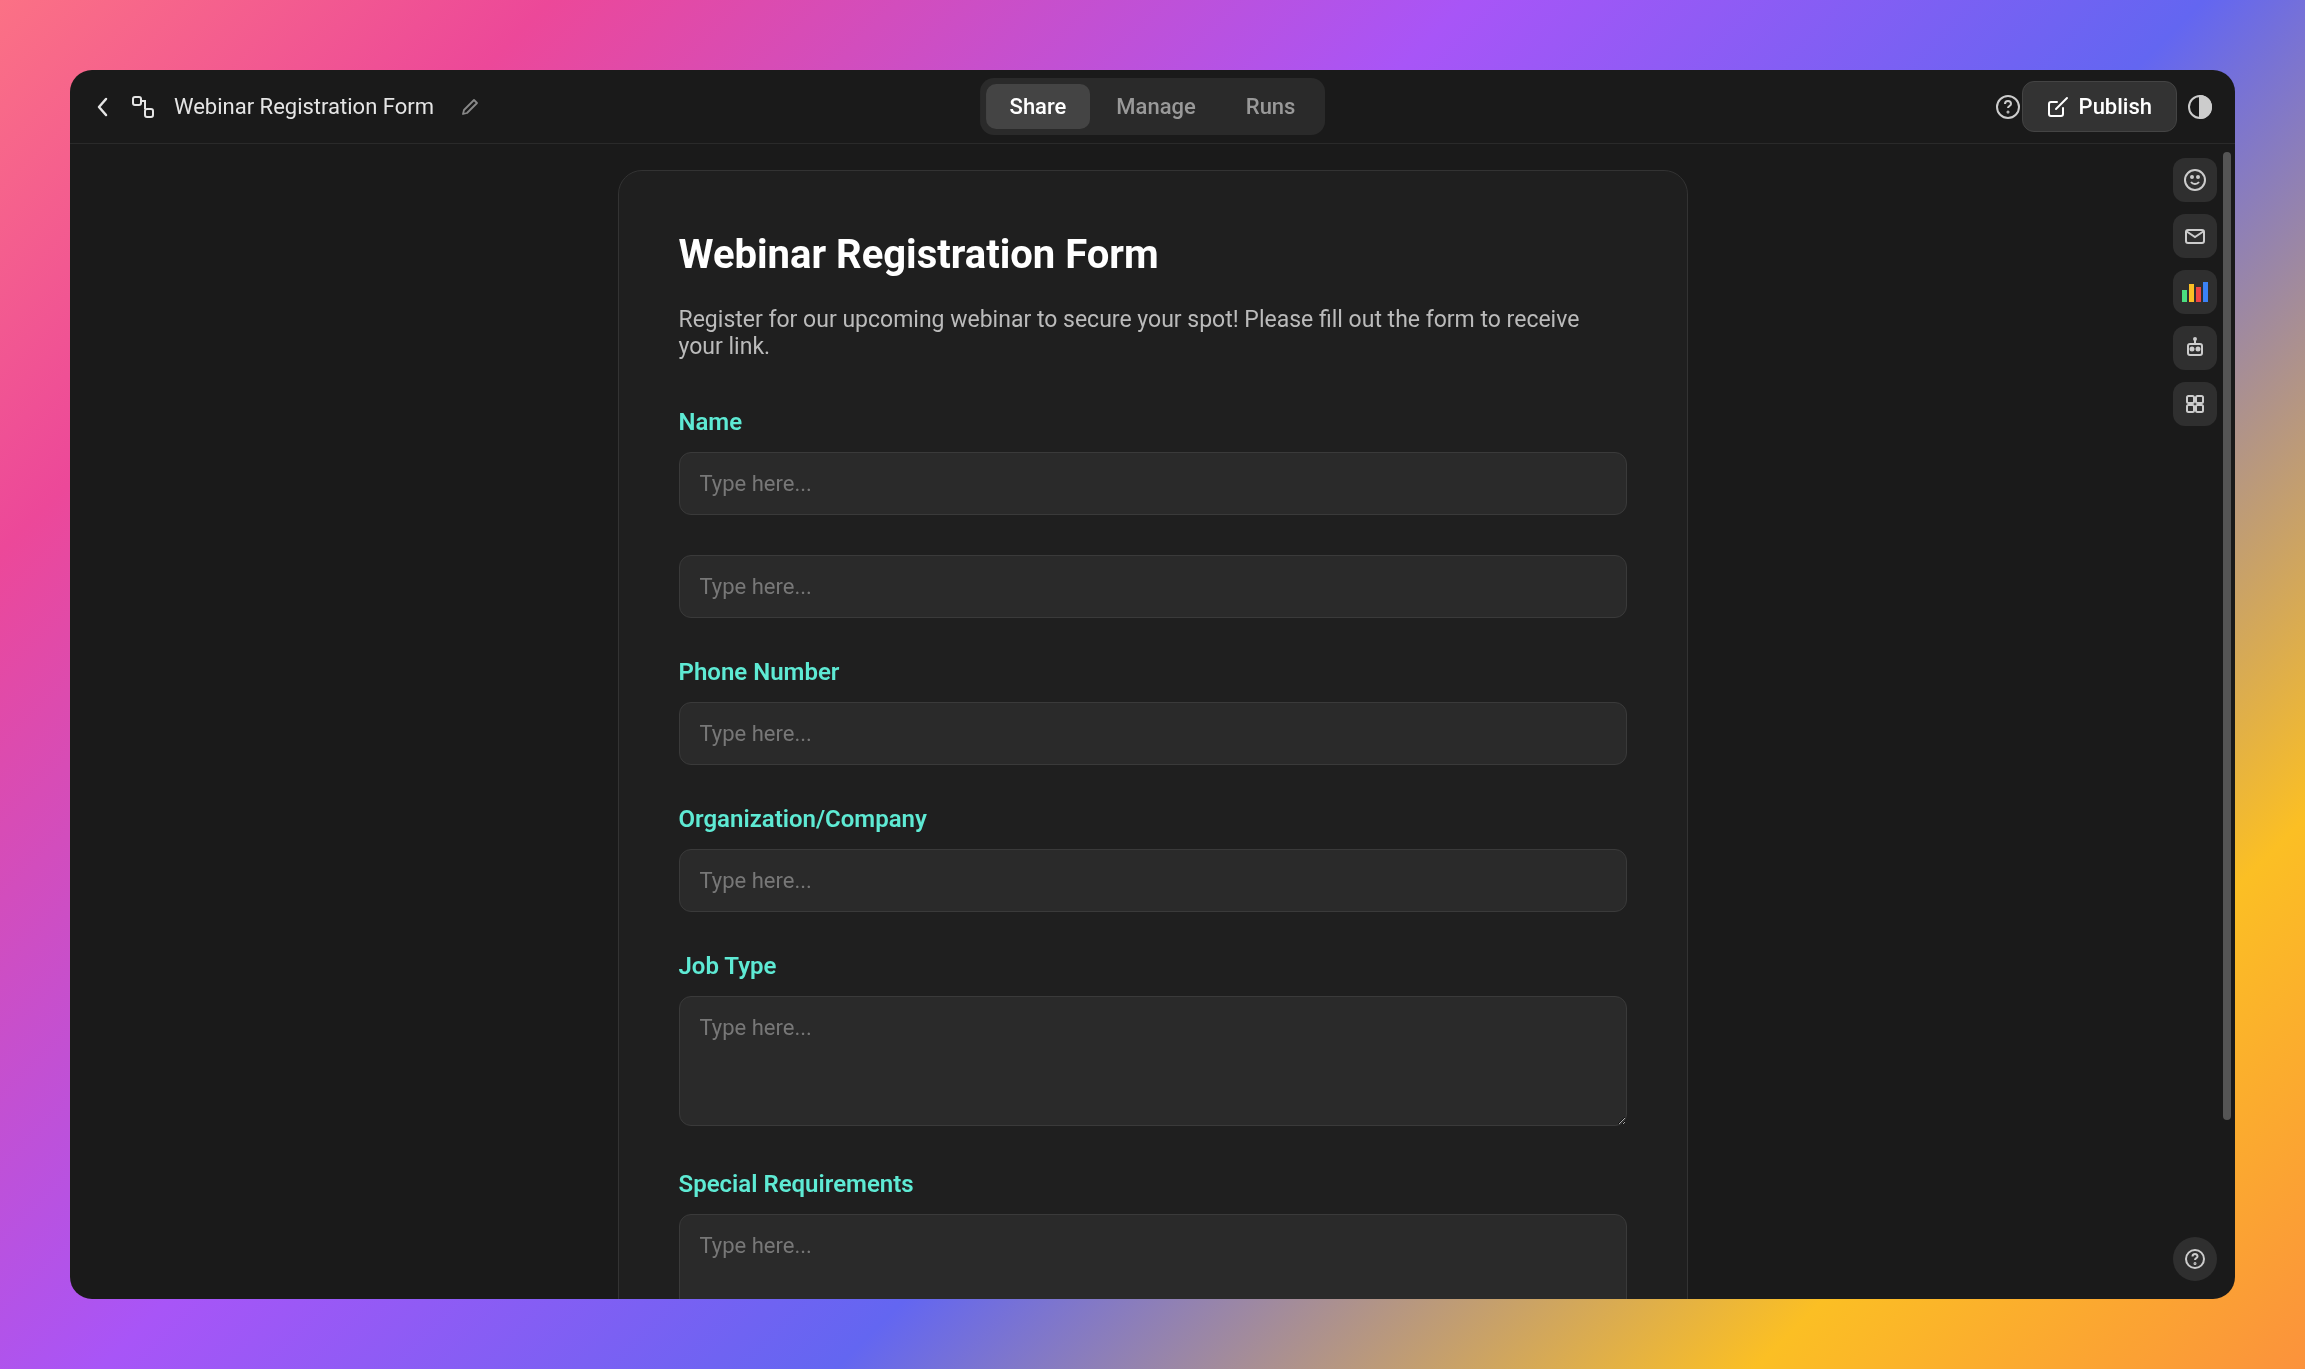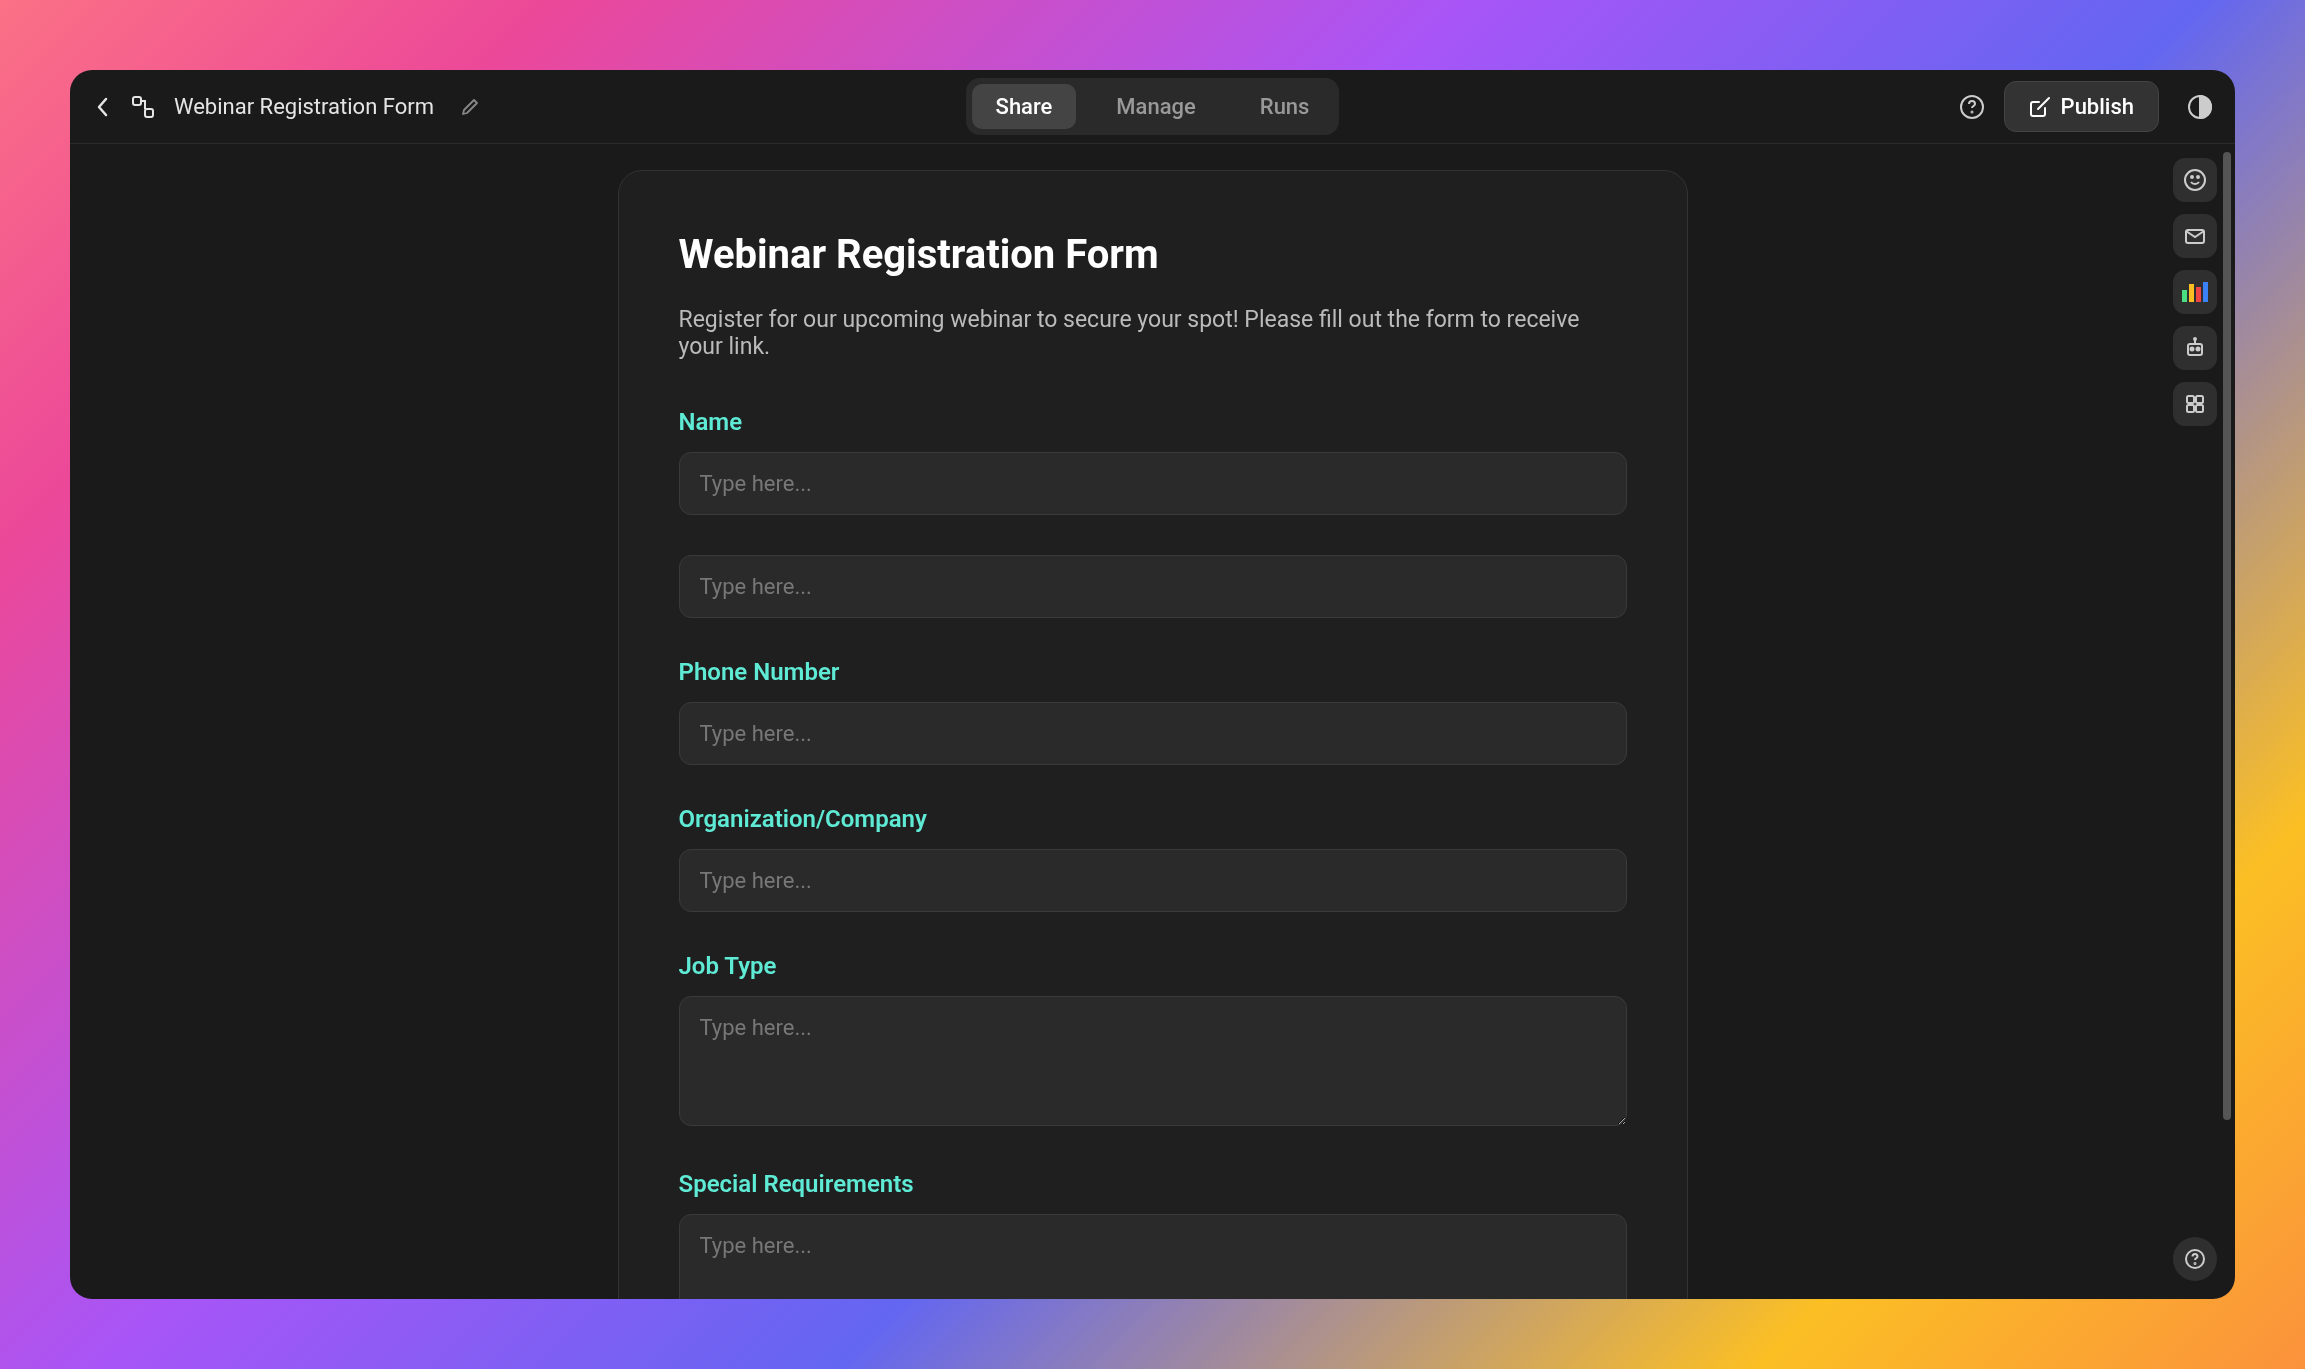--- a/index.html
+++ b/index.html
@@ -84,42 +84,41 @@
     
     .header-center {
       position: absolute;
       left: 50%;
       transform: translateX(-50%);
       display: flex;
       align-items: center;
       background: #2a2a2a;
       border-radius: 14px;
       padding: 6px;
-      gap: 16px;
+      gap: 2px;
     }
     
     .tab-btn {
       padding: 10px 24px;
       border-radius: 10px;
       font-size: 22px;
       font-weight: 500;
       cursor: pointer;
       color: #999;
     }
     
     .tab-btn.active {
       background: #444;
       color: #fff;
     }
     
     .header-right {
       margin-left: auto;
       display: flex;
       align-items: center;
-      gap: 18px;
     }
     
     .help-btn {
       width: 28px;
       height: 28px;
       display: flex;
       align-items: center;
       justify-content: center;
       cursor: pointer;
       color: #ccc;

